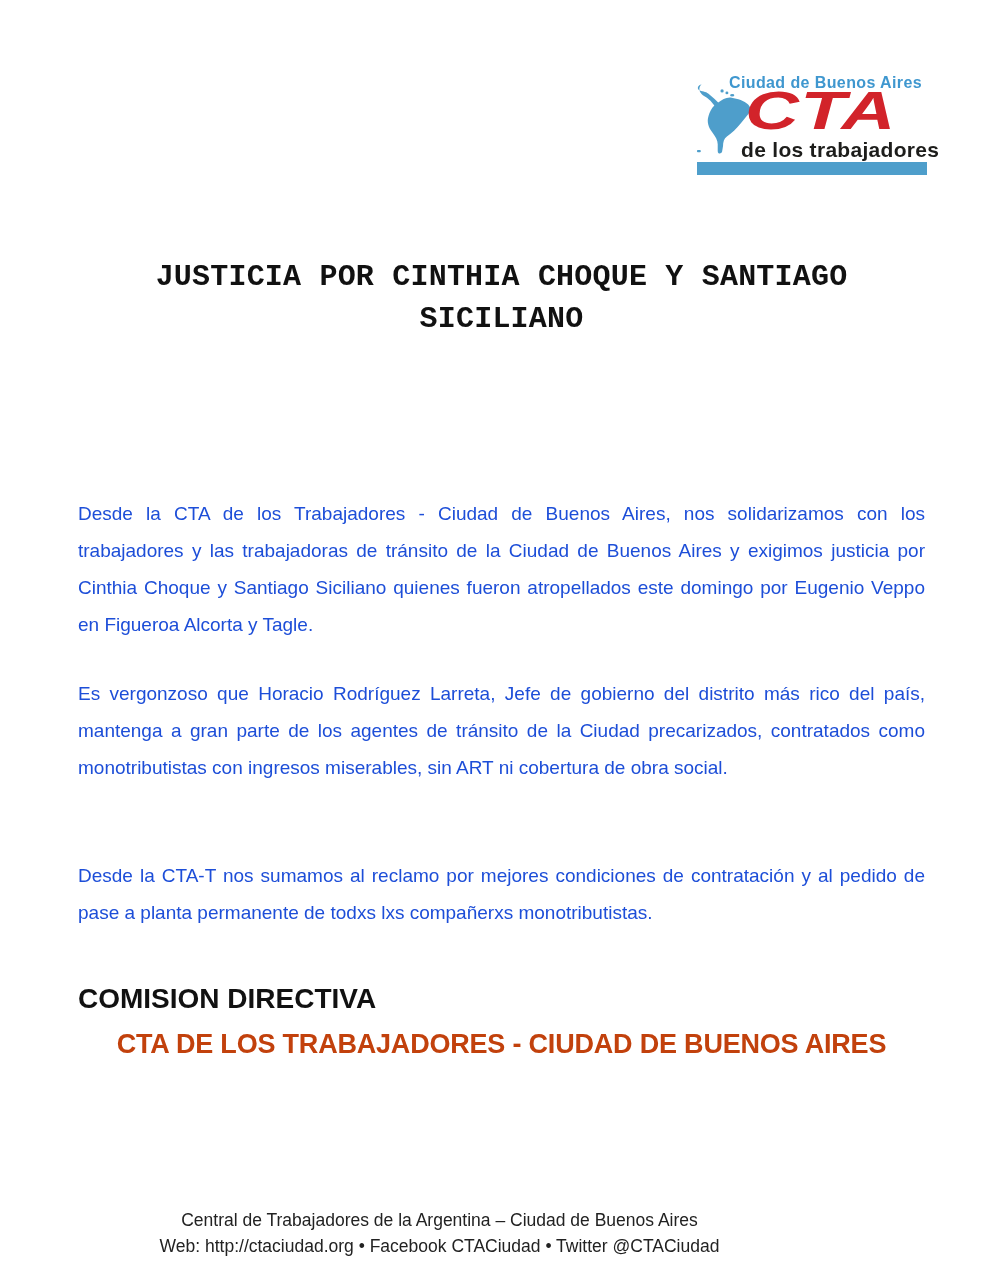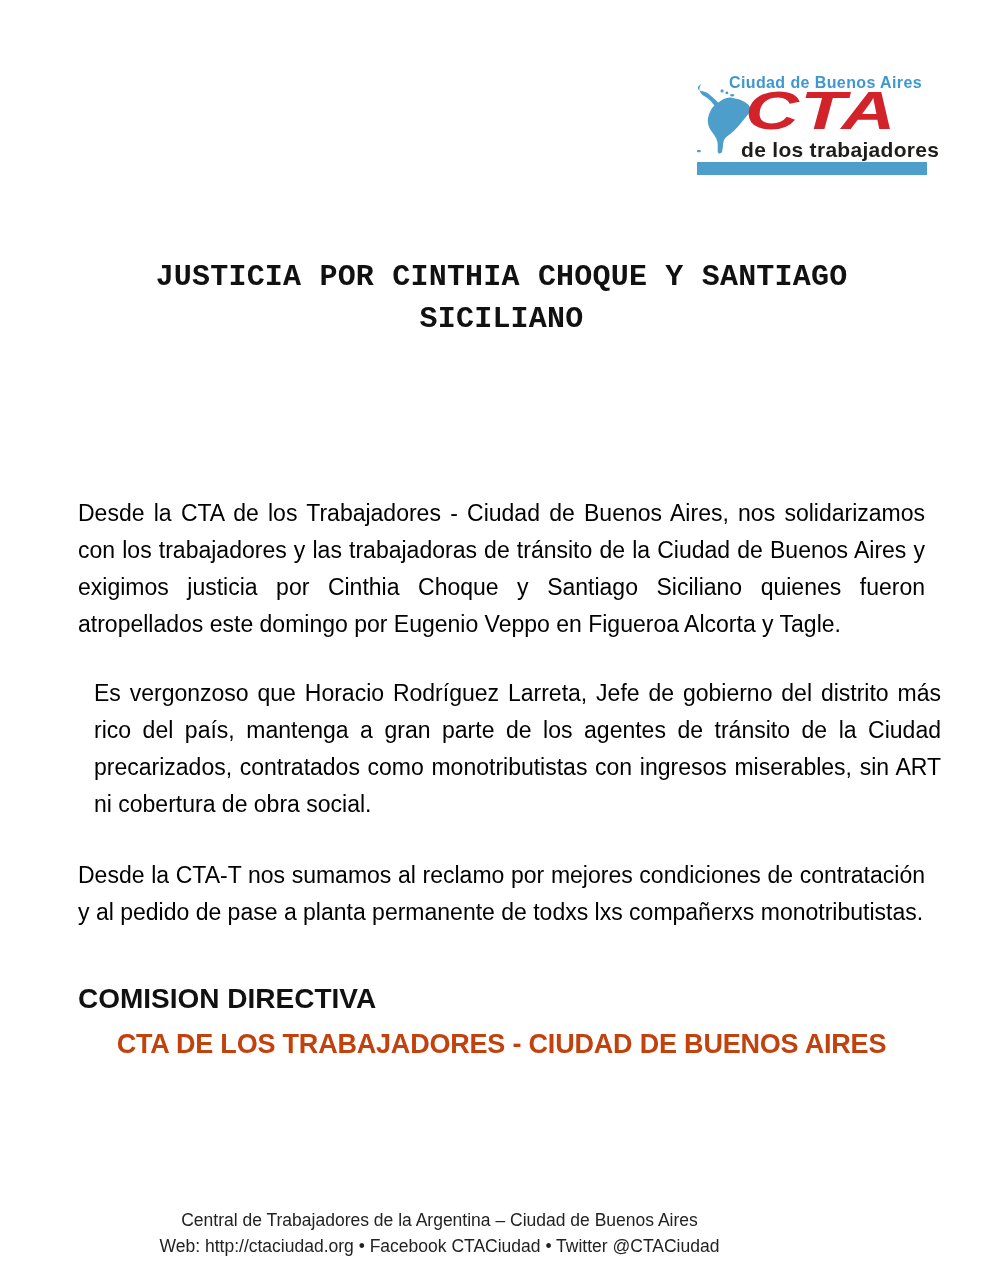--- a/index.html
+++ b/index.html
@@ -89,27 +89,27 @@
   }
   .dateline {
     top: 401px;
     text-align: right;
     font-size: 20.5px;
     line-height: 30px;
     color: #1c1c1c;
   }
   .para {
     text-align: justify;
-    font-size: 23px;
+    font-size: 19px;
     line-height: 37px;
-    color: #000000;
+    color: #1d4ed8;
     margin: 0;
   }
   .p1 { top: 495px; }
-  .p2 { top: 675px; margin-left: 16px; }
+  .p2 { top: 675px; }
   .p3 { top: 857px; }
   .sig-1 {
     top: 984px;
     text-align: left;
     font-size: 28px;
     line-height: 30px;
     font-weight: bold;
     color: #111111;
   }
   .sig-2 {

